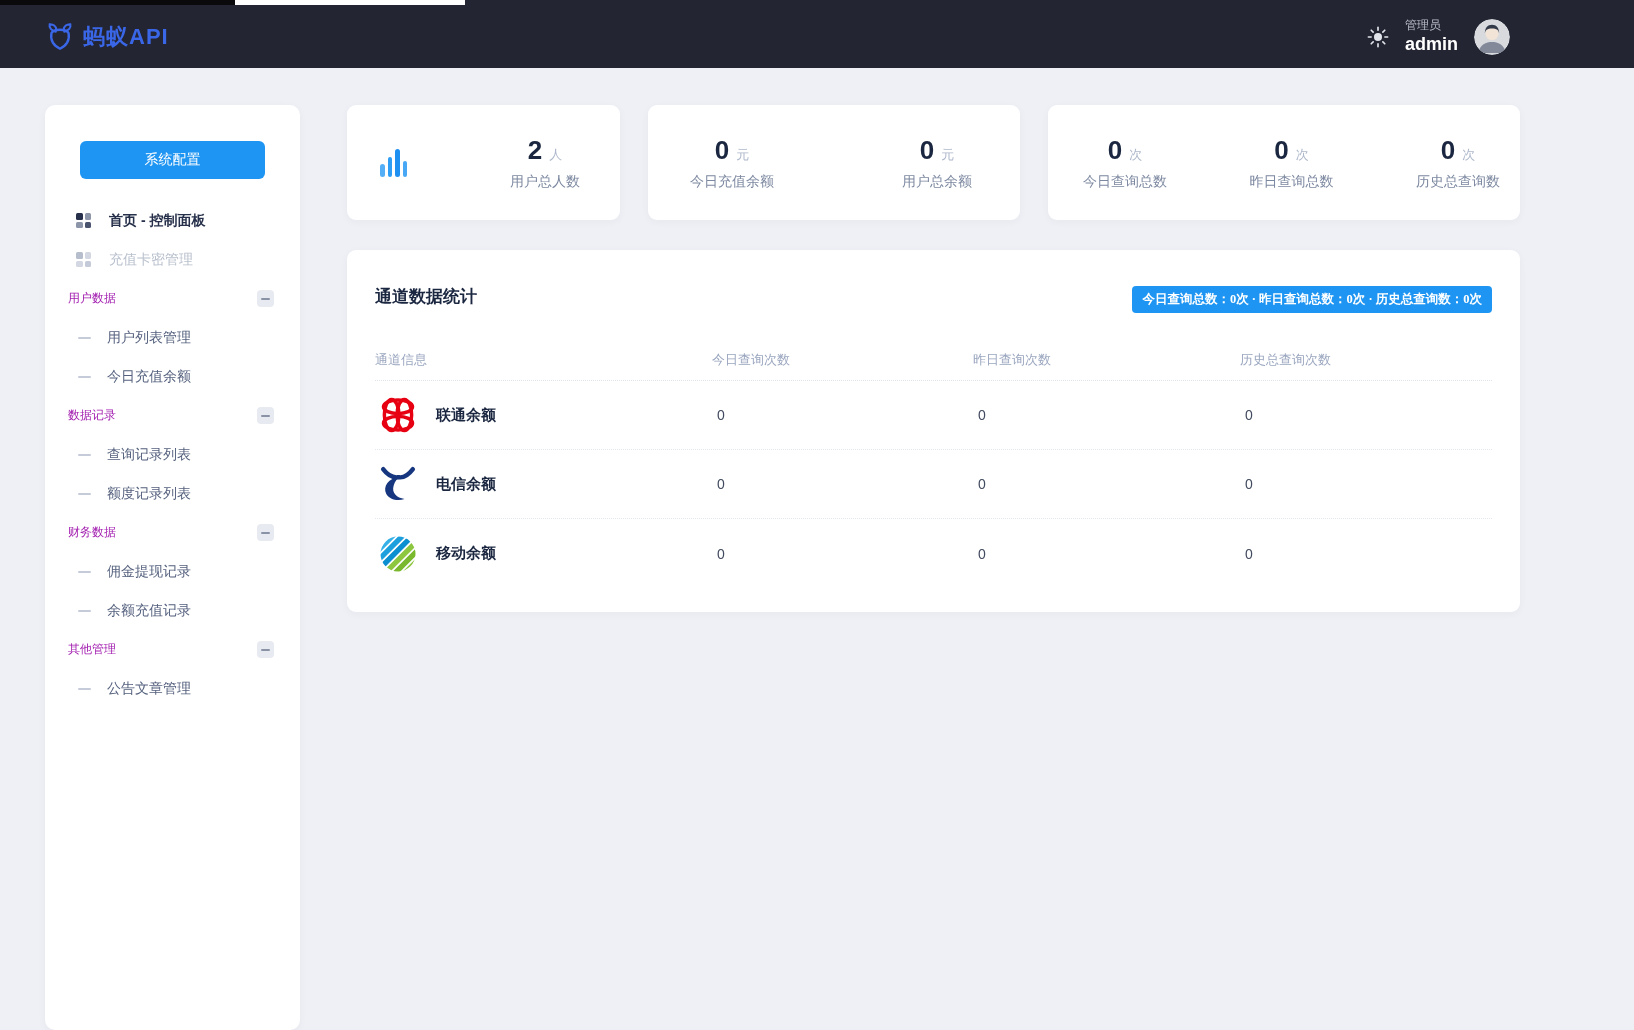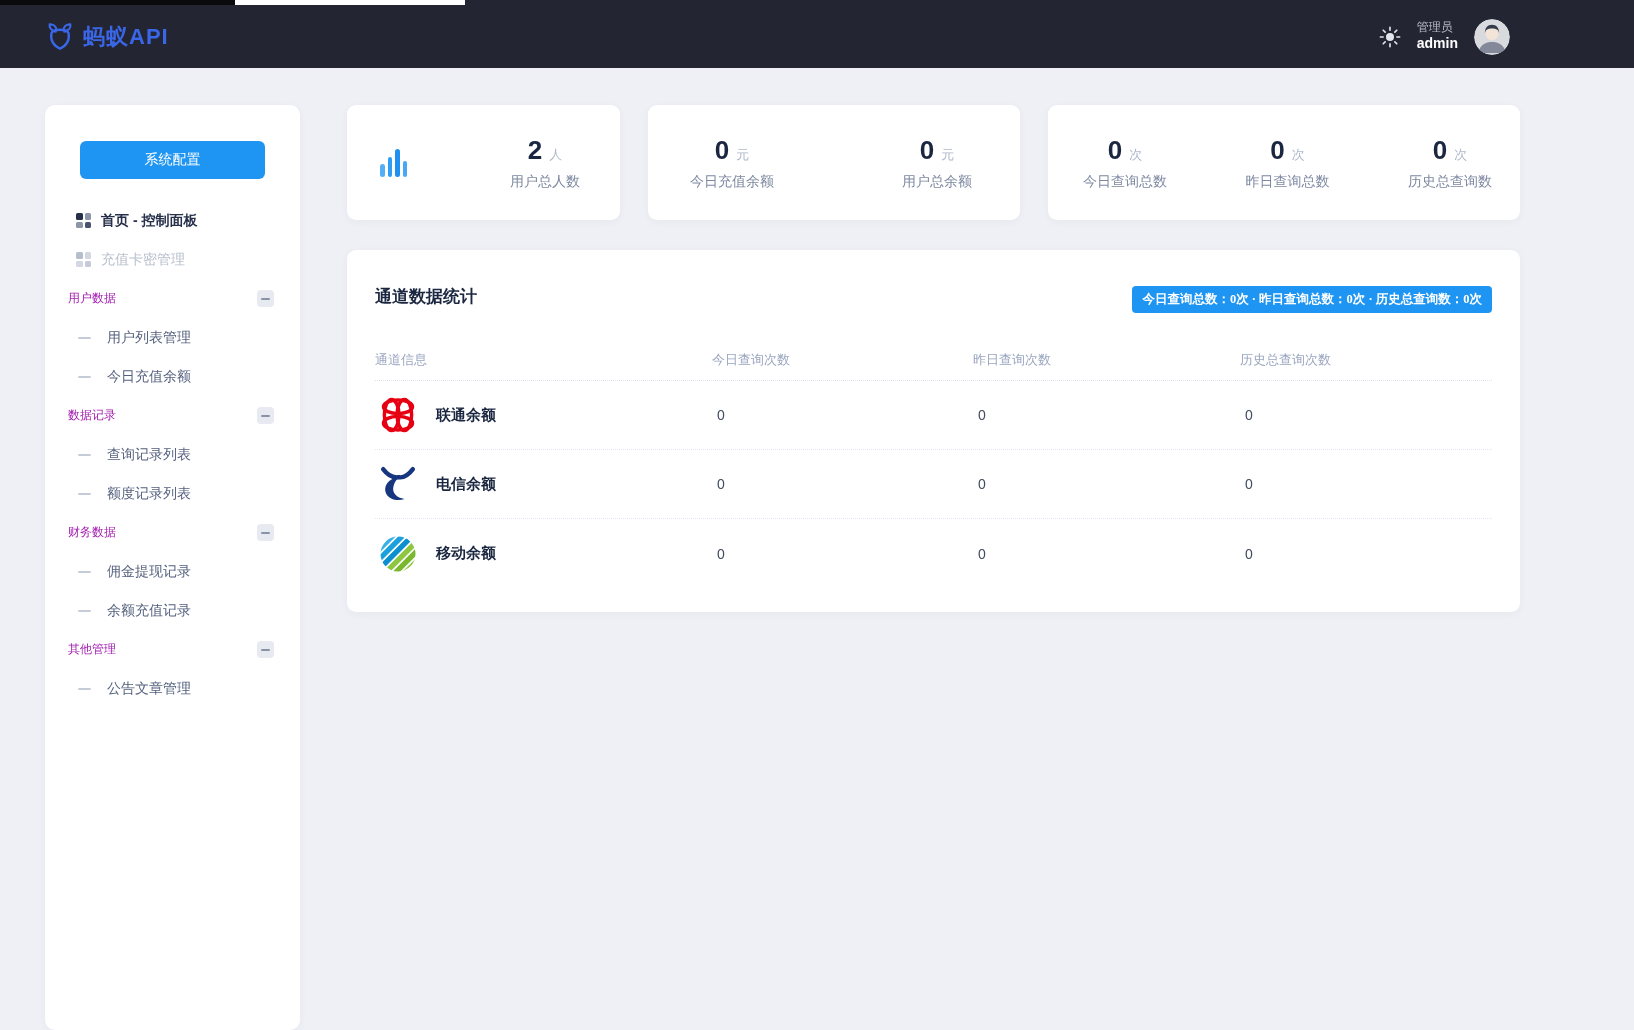--- a/index.html
+++ b/index.html
@@ -12,32 +12,32 @@
   .top-strip .strip-rest { position:absolute; left:465px; top:0; right:0; height:5px; background:#232532; }
 
   
   .app-header { height:63px; background:#232532; display:flex; align-items:center; justify-content:space-between; padding:0 124px 0 45px; }
   .logo { display:flex; align-items:center; gap:8px; cursor:pointer; }
   .logo-text { color:#3a66e8; font-size:22px; font-weight:bold; letter-spacing:1px; }
   .header-right { display:flex; align-items:center; gap:16px; }
   .sun-icon { width:22px; height:22px; display:block; cursor:pointer; }
   .admin-info { text-align:left; line-height:1.25; }
   .admin-role { color:#b9bdc9; font-size:12px; }
-  .admin-name { color:#ffffff; font-size:14px; font-weight:bold; }
+  .admin-name { color:#ffffff; font-size:18px; font-weight:bold; }
   .avatar { width:36px; height:36px; border-radius:50%; overflow:hidden; cursor:pointer; }
 
   
   .content { display:flex; align-items:flex-start; padding:37px 0 0 45px; }
   .sidebar { width:255px; min-height:925px; background:#ffffff; border-radius:10px; box-shadow:0 2px 8px rgba(40,60,110,0.04); padding:36px 0 30px; flex-shrink:0; }
   .main-col { width:1173px; margin-left:47px; }
 
   
   .config-btn { display:block; width:185px; height:38px; margin:0 auto; background:#1e95f2; color:#fff; border:none; border-radius:6px; font-size:14px; cursor:pointer; font-family:inherit; }
   .menu { margin-top:22px; }
-  .menu-item { height:39px; display:flex; align-items:center; gap:10px; padding:0 26px 0 31px; cursor:pointer; }
+  .menu-item { height:39px; display:flex; align-items:center; gap:18px; padding:0 26px 0 31px; cursor:pointer; }
   .grid-icon { width:15px; height:15px; display:grid; grid-template-columns:6.5px 6.5px; grid-template-rows:6.5px 6.5px; gap:2px; }
   .grid-icon i { border-radius:1.5px; }
   .grid-icon.on i:nth-child(1){background:#27304a;} .grid-icon.on i:nth-child(2){background:#8d95a9;}
   .grid-icon.on i:nth-child(3){background:#8d95a9;} .grid-icon.on i:nth-child(4){background:#4a546e;}
   .grid-icon.off i:nth-child(1){background:#b6bdcc;} .grid-icon.off i:nth-child(2){background:#d2d7e1;}
   .grid-icon.off i:nth-child(3){background:#d2d7e1;} .grid-icon.off i:nth-child(4){background:#c4cad7;}
   .mi-label { font-size:14px; color:#27304a; font-weight:bold; }
   .menu-item.dim .mi-label { color:#b9c0cd; font-weight:normal; }
   .section-row { height:39px; display:flex; align-items:center; justify-content:space-between; padding:0 26px 0 23px; }
   .section-title { font-size:12px; color:#a21caf; }
@@ -45,21 +45,21 @@
   .collapse i { width:9px; height:2px; background:#8a92a6; border-radius:1px; }
   .sub-item { height:39px; display:flex; align-items:center; gap:16px; padding-left:33px; cursor:pointer; }
   .dash { width:13px; height:2px; background:#c5cbd8; border-radius:1px; }
   .sub-label { font-size:14px; color:#55617e; }
 
   
   .cards-row { display:flex; gap:28px; }
   .card { background:#fff; border-radius:9px; height:115px; box-shadow:0 2px 8px rgba(40,60,110,0.04); display:flex; align-items:center; }
   .card-1 { width:273px; justify-content:space-between; padding:0 40px 0 33px; }
   .card-2 { width:372px; justify-content:space-between; padding:0 48px 0 42px; }
-  .card-3 { width:472px; justify-content:space-between; padding:0 28px 0 35px; }
+  .card-3 { width:472px; justify-content:space-between; padding:0 20px 0 35px; }
   .bar-icon { display:flex; align-items:flex-end; gap:3px; height:28px; }
   .bar-icon i { width:4.5px; border-radius:2.5px; }
   .bar-icon i:nth-child(1){height:13px; background:#55aff6;}
   .bar-icon i:nth-child(2){height:20px; background:#2e9df4;}
   .bar-icon i:nth-child(3){height:28px; background:#1e90f2;}
   .bar-icon i:nth-child(4){height:16px; background:#49a8f5;}
   .stat { text-align:center; }
   .stat-top { white-space:nowrap; }
   .stat-value { font-size:26px; font-weight:bold; color:#1b2740; }
   .stat-unit { font-size:13px; color:#aeb8cb; margin-left:7px; }

